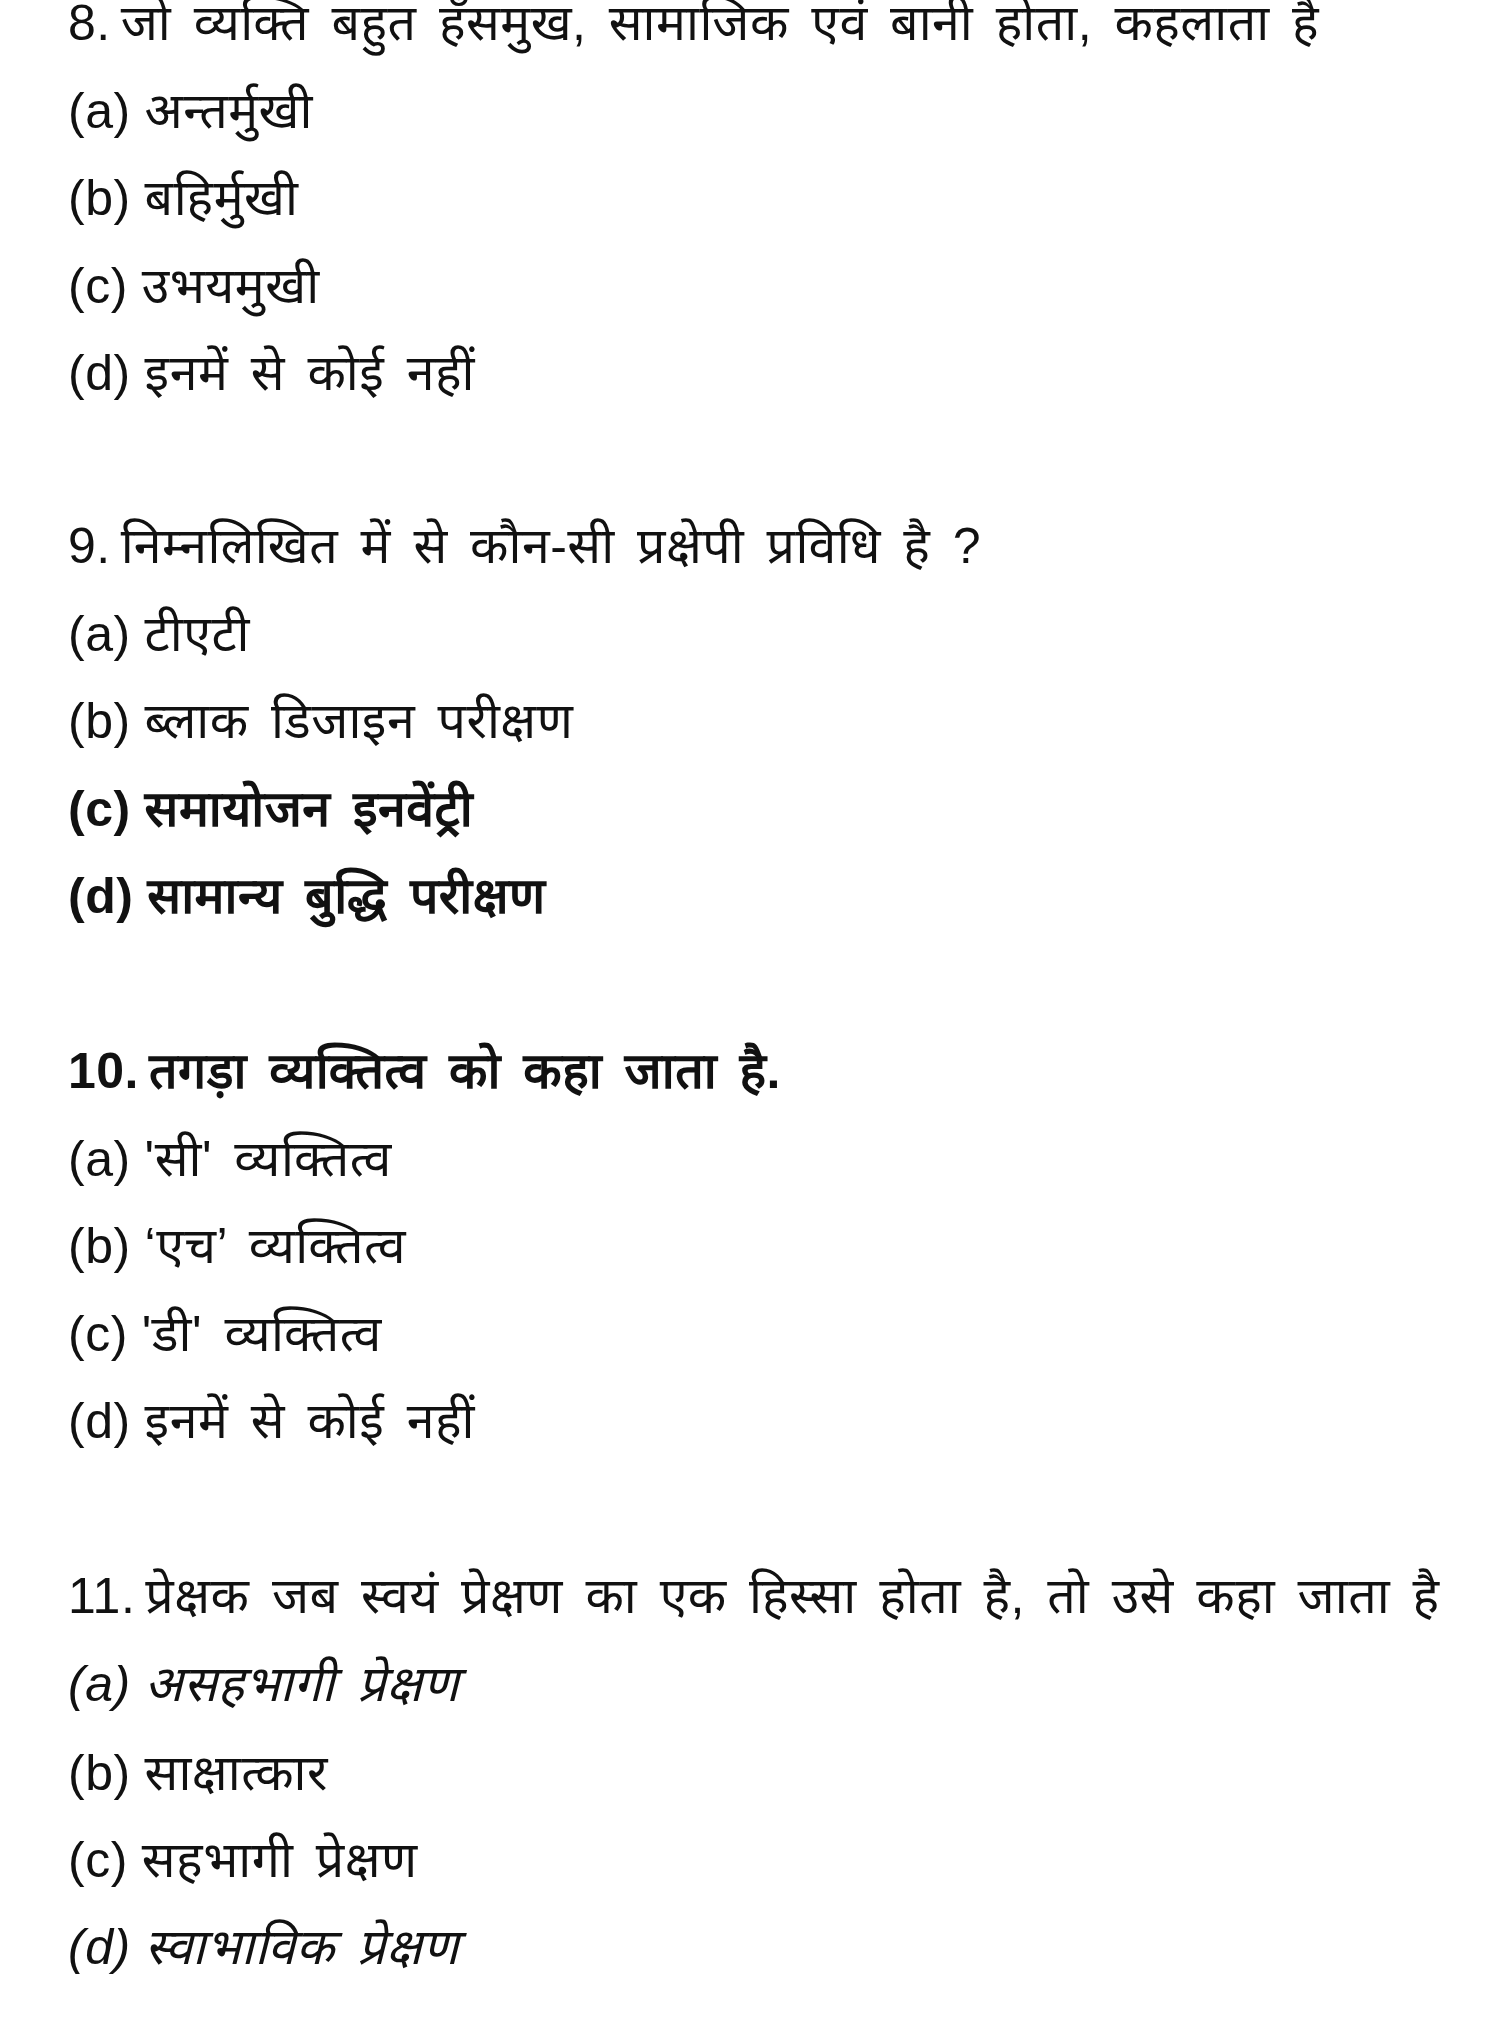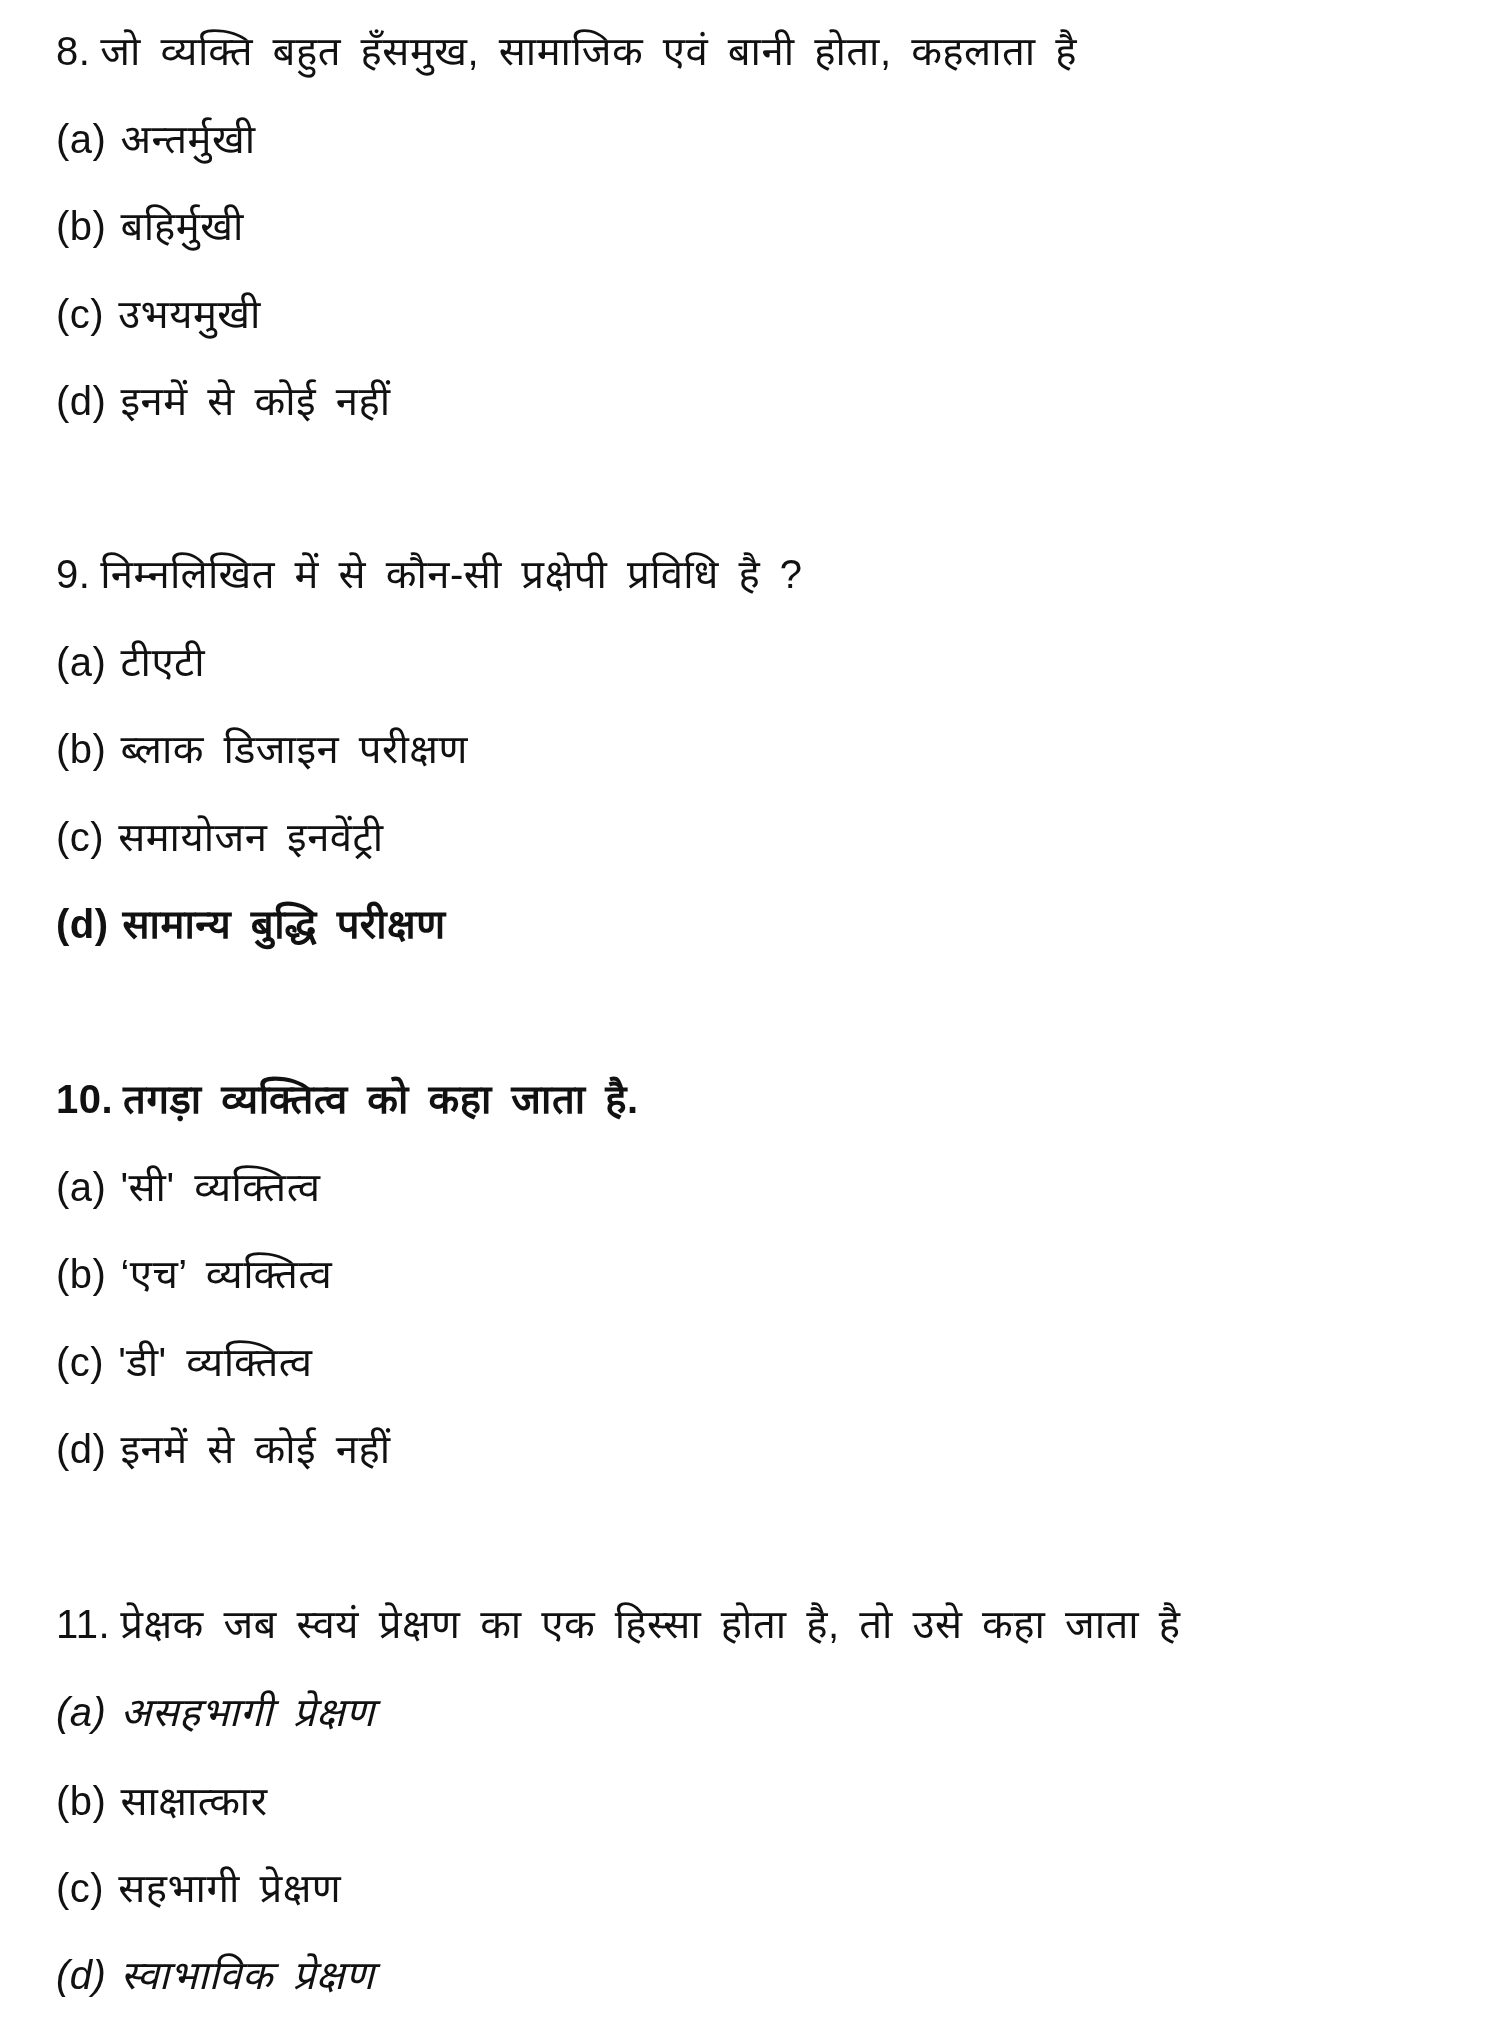--- a/index.html
+++ b/index.html
@@ -10,27 +10,26 @@
     body {
       width: 1505px;
       height: 2034px;
       position: relative;
       overflow: hidden;
       font-family: "Liberation Sans", "DejaVu Sans", sans-serif;
       color: #111111;
     }
     .line {
       position: absolute;
-      left: 56px;
-      font-size: 40px;
+      left: 68px;
+      font-size: 50px;
       line-height: 46px;
       white-space: nowrap;
       letter-spacing: 0.5px;
       word-spacing: 8px;
-      margin-top: 28px;
     }
     .label {
       display: inline-block;
       margin-right: 14px;
     }
     .q-num {
       margin-right: 10px;
     }
   </style>
 </head>
@@ -54,21 +53,21 @@
 
 <div class="line" style="top:523px;text-align:center;">
   <span class="q-num">9.</span><span>निम्नलिखित में से कौन-सी प्रक्षेपी प्रविधि है ?</span>
 </div>
 <div class="line" style="top:611px;">
   <span class="label">(a)</span><span>टीएटी</span>
 </div>
 <div class="line" style="top:698px;">
   <span class="label">(b)</span><span>ब्लाक डिजाइन परीक्षण</span>
 </div>
-<div class="line" style="top:786px;">
+<div class="line" style="top:786px;font-weight:bold;">
   <span class="label">(c)</span><span>समायोजन इनवेंट्री</span>
 </div>
 <div class="line" style="top:873px;font-weight:bold;">
   <span class="label">(d)</span><span>सामान्य बुद्धि परीक्षण</span>
 </div>
 
 <div class="line" style="top:1048px;font-weight:bold;">
   <span class="q-num">10.</span><span>तगड़ा व्यक्तित्व को कहा जाता है.</span>
 </div>
 <div class="line" style="top:1136px;text-align:center;">

